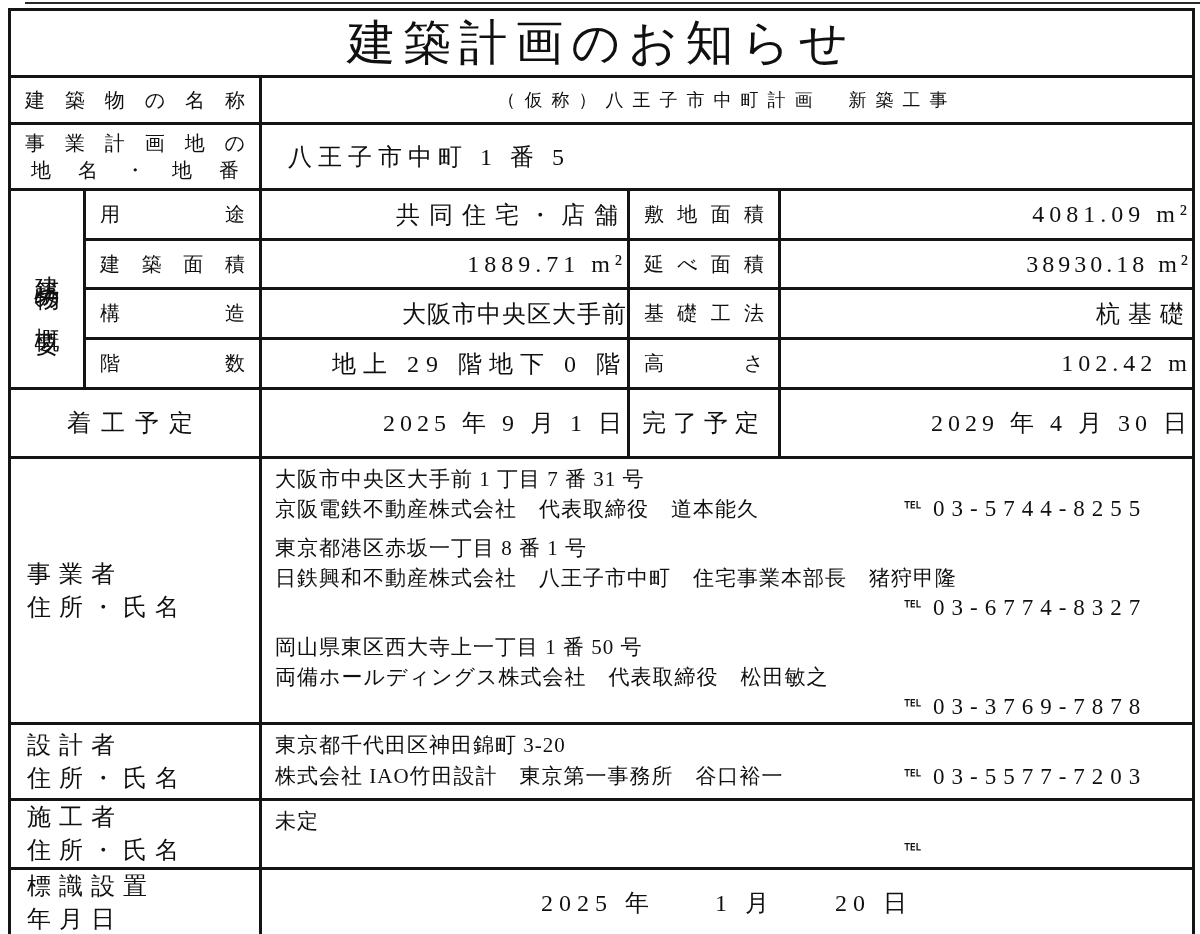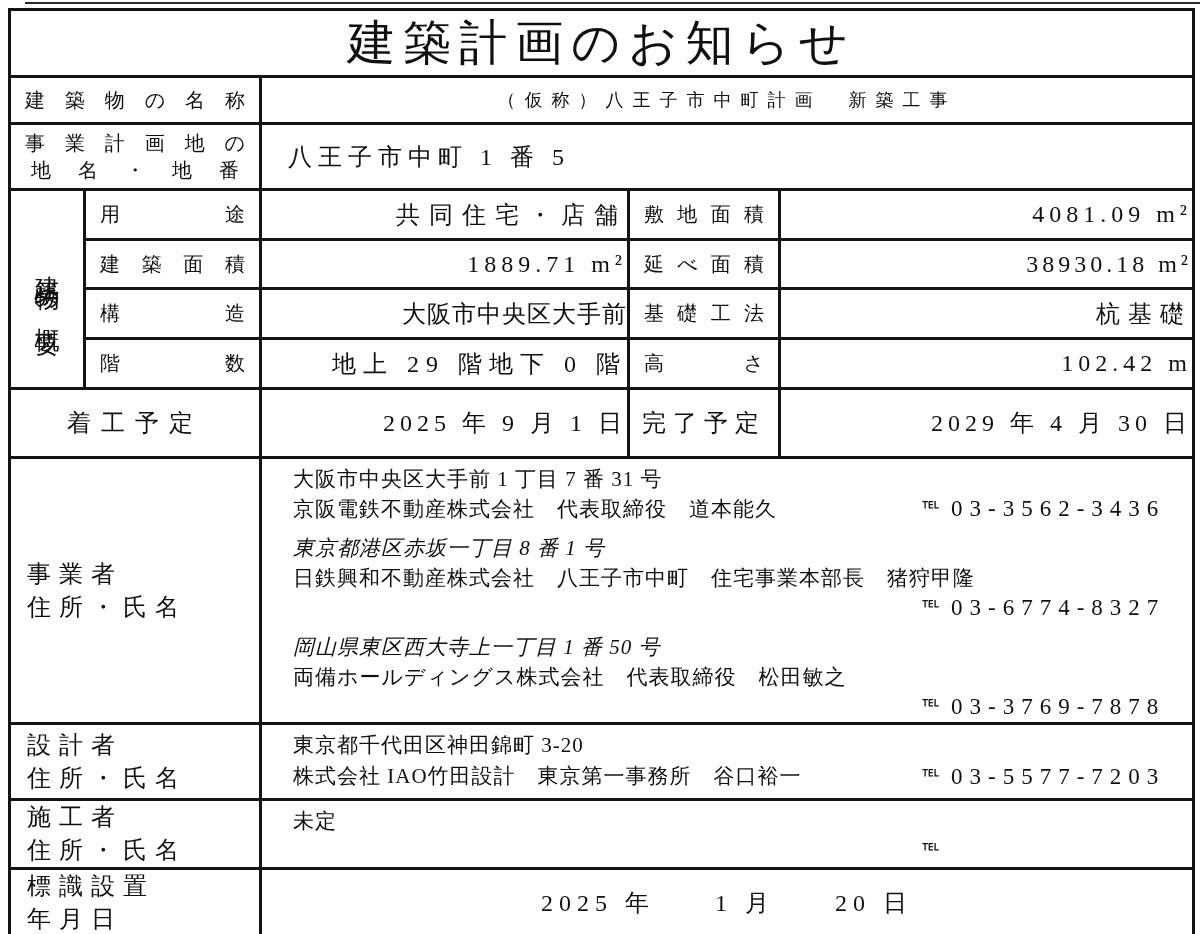--- a/index.html
+++ b/index.html
@@ -26,22 +26,22 @@
   .seclbl{font-size:24px;letter-spacing:8px;padding-left:16px;line-height:33px;vertical-align:middle;}
   
   .valc{font-size:24px;text-align:right;}
   .vall{font-size:24px;text-align:left;padding-left:26px;letter-spacing:6px;margin-left:40px;}
   .name-val{font-size:18px;text-align:center;letter-spacing:9px;}
   
   .side-cell{text-align:center;vertical-align:middle;}
   .side-label{display:inline-block;writing-mode:vertical-rl;text-orientation:upright;font-size:25px;letter-spacing:6px;}
   
   .txt-cell{vertical-align:top;padding:5px 0 0 13px;font-size:21px;position:relative;}
-  .txt-cell .line{line-height:30px;white-space:nowrap;position:relative;letter-spacing:1px;margin-left:18px;}
-  .txt-cell .mt{margin-top:9px;font-style:italic;}
+  .txt-cell .line{line-height:30px;white-space:nowrap;position:relative;letter-spacing:1px;}
+  .txt-cell .mt{margin-top:9px;}
   .tel{position:absolute;left:629px;top:0;letter-spacing:0;white-space:nowrap;}
   .tel-g{font-size:21px;margin-right:12px;letter-spacing:0;}
   .tel-n{font-size:23px;letter-spacing:7px;}
   .tel-line{min-height:30px;}
   .des-cell{font-size:21px;}
   .des-cell .line{line-height:31px;}
   .con-line1{letter-spacing:8px;}
   .date-val{font-size:24px;text-align:center;letter-spacing:6px;}
 </style>
 </head>
@@ -116,21 +116,21 @@
 
   <tr style="height:265px">
     <td colspan="2" class="seclbl">
       <div>事業者</div>
       <div>住所・氏名</div>
     </td>
     <td colspan="3" class="txt-cell">
       <div class="line">大阪市中央区大手前 1 丁目 7 番 31 号</div>
       <div class="line">
         <span>京阪電鉄不動産株式会社　代表取締役　道本能久</span>
-        <span class="tel"><span class="tel-g">℡</span><span class="tel-n">03-3562-3436</span></span>
+        <span class="tel"><span class="tel-g">℡</span><span class="tel-n">03-5744-8255</span></span>
       </div>
       <div class="line mt">東京都港区赤坂一丁目 8 番 1 号</div>
       <div class="line">日鉄興和不動産株式会社　八王子市中町　住宅事業本部長　猪狩甲隆</div>
       <div class="line tel-line">
         <span class="tel"><span class="tel-g">℡</span><span class="tel-n">03-6774-8327</span></span>
       </div>
       <div class="line mt">岡山県東区西大寺上一丁目 1 番 50 号</div>
       <div class="line">両備ホールディングス株式会社　代表取締役　松田敏之</div>
       <div class="line tel-line">
         <span class="tel"><span class="tel-g">℡</span><span class="tel-n">03-3769-7878</span></span>

